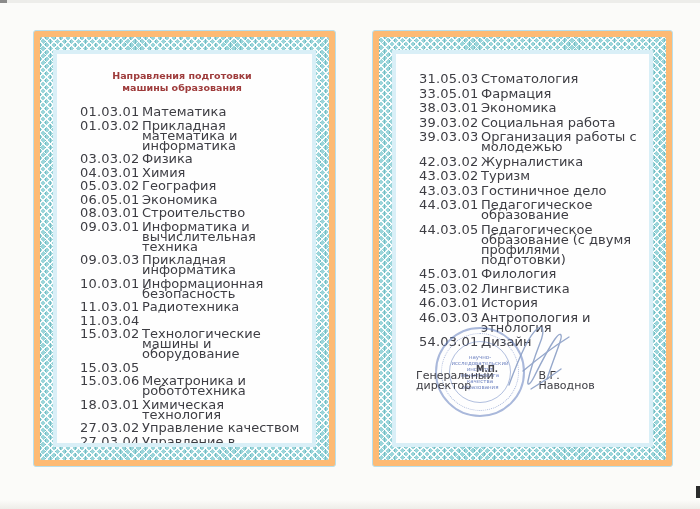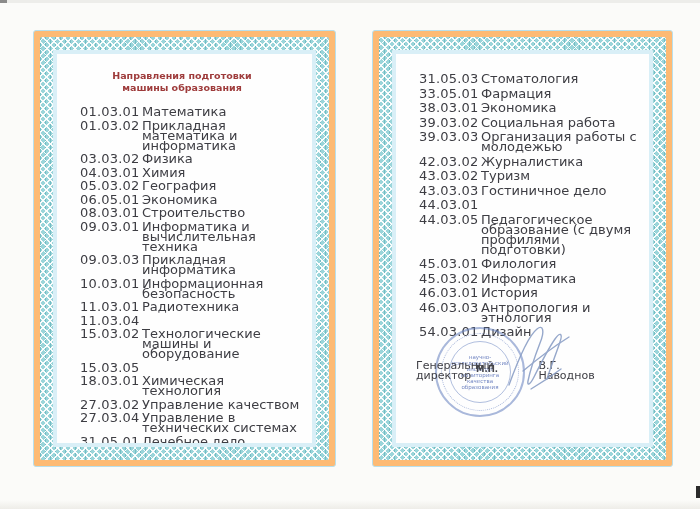--- a/index.html
+++ b/index.html
@@ -166,20 +166,24 @@
 
             <div class="row">
               <span class="code">15.03.02</span>
               <span class="name">Технологические машины и оборудование</span>
             </div>
 
             <div class="row">
               <span class="code">15.03.05</span>
             </div>
 
+            <div class="row">
+              <span class="code">15.03.06</span>
+              <span class="name">Мехатроника и робототехника</span>
+            </div>
 
             <div class="row">
               <span class="code">18.03.01</span>
               <span class="name">Химическая технология</span>
             </div>
 
             <div class="row">
               <span class="code">27.03.02</span>
               <span class="name">Управление качеством</span>
             </div>
@@ -240,35 +244,36 @@
               <span class="name">Туризм</span>
             </div>
 
             <div class="row">
               <span class="code">43.03.03</span>
               <span class="name">Гостиничное дело</span>
             </div>
 
             <div class="row">
               <span class="code">44.03.01</span>
+              <span class="name">Педагогическое образование</span>
             </div>
 
             <div class="row">
               <span class="code">44.03.05</span>
               <span class="name">Педагогическое образование (с двумя профилями подготовки)</span>
             </div>
 
             <div class="row">
               <span class="code">45.03.01</span>
               <span class="name">Филология</span>
             </div>
 
             <div class="row">
               <span class="code">45.03.02</span>
-              <span class="name">Информатика</span>
+              <span class="name">Лингвистика</span>
             </div>
 
             <div class="row">
               <span class="code">46.03.01</span>
               <span class="name">История</span>
             </div>
 
             <div class="row">
               <span class="code">46.03.03</span>
               <span class="name">Антропология и этнология</span>

